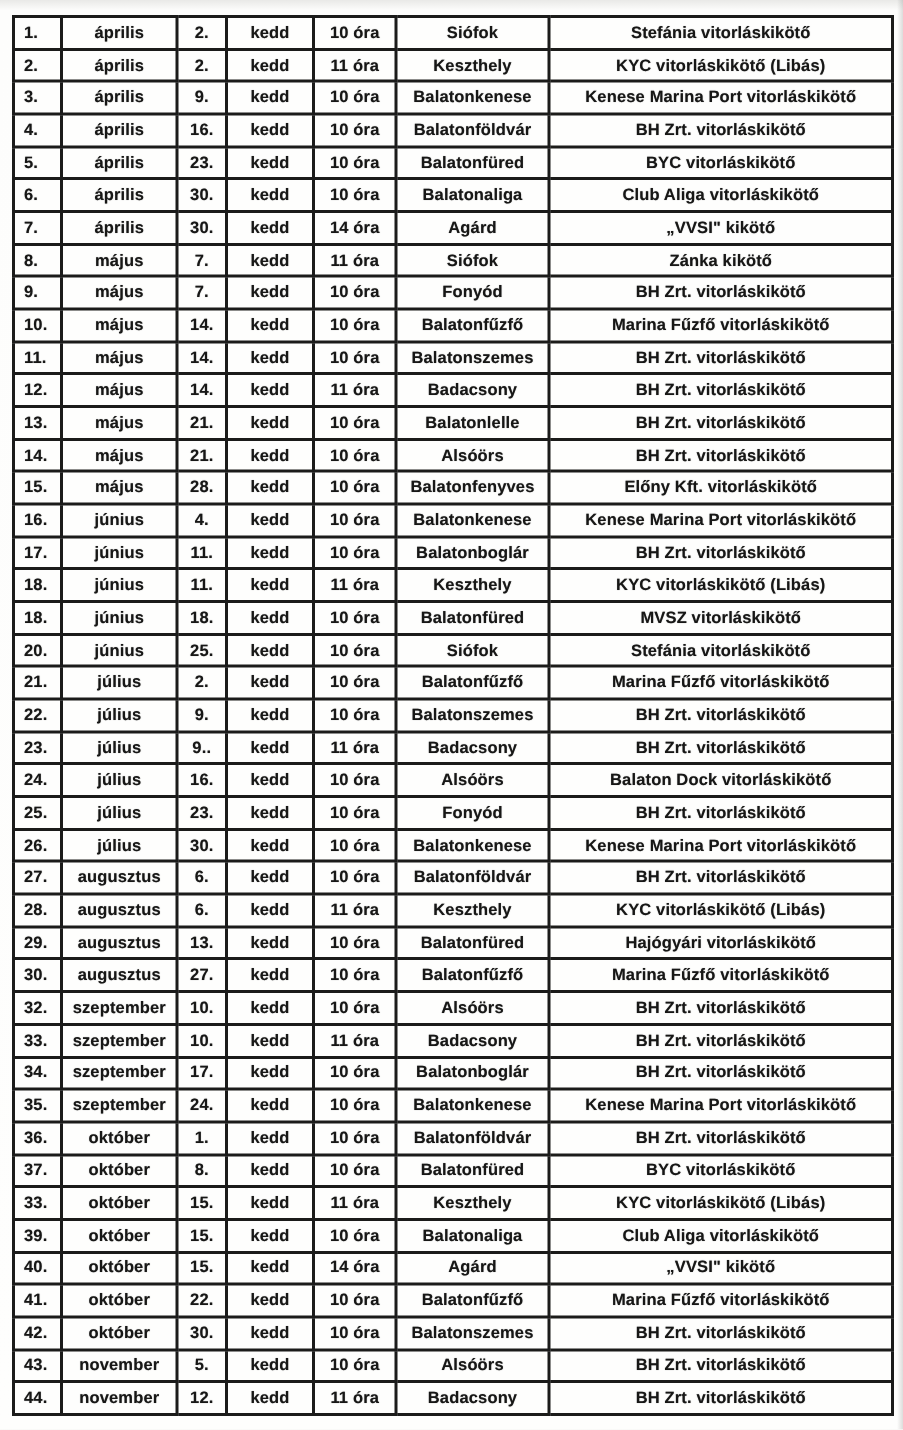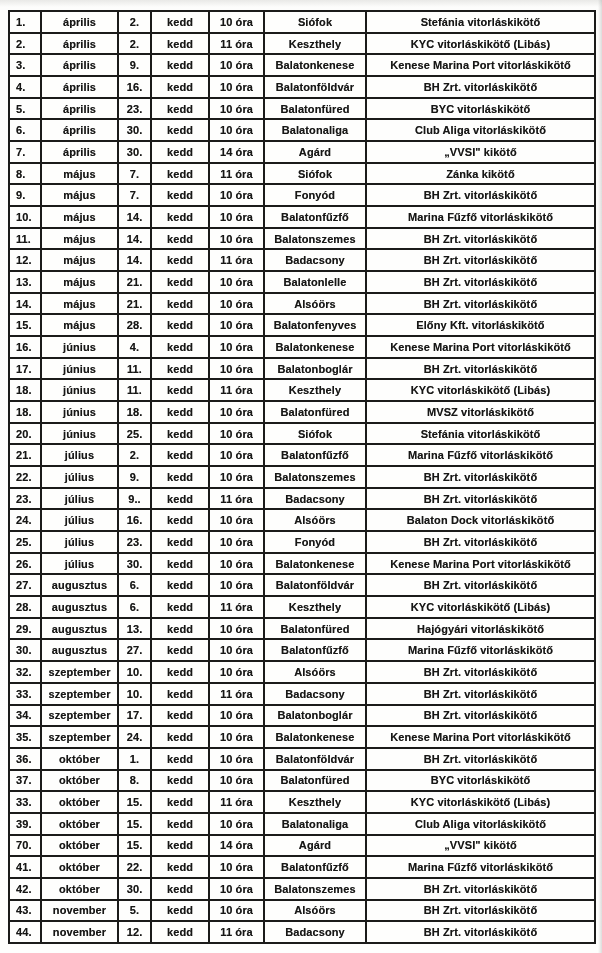--- a/index.html
+++ b/index.html
@@ -409,21 +409,21 @@
         <tr>
           <td class="col-num">39.</td>
           <td>október</td>
           <td>15.</td>
           <td>kedd</td>
           <td>10 óra</td>
           <td>Balatonaliga</td>
           <td>Club Aliga vitorláskikötő</td>
         </tr>
         <tr>
-          <td class="col-num">70.</td>
+          <td class="col-num">40.</td>
           <td>október</td>
           <td>15.</td>
           <td>kedd</td>
           <td>14 óra</td>
           <td>Agárd</td>
           <td>„VVSI" kikötő</td>
         </tr>
         <tr>
           <td class="col-num">41.</td>
           <td>október</td>

